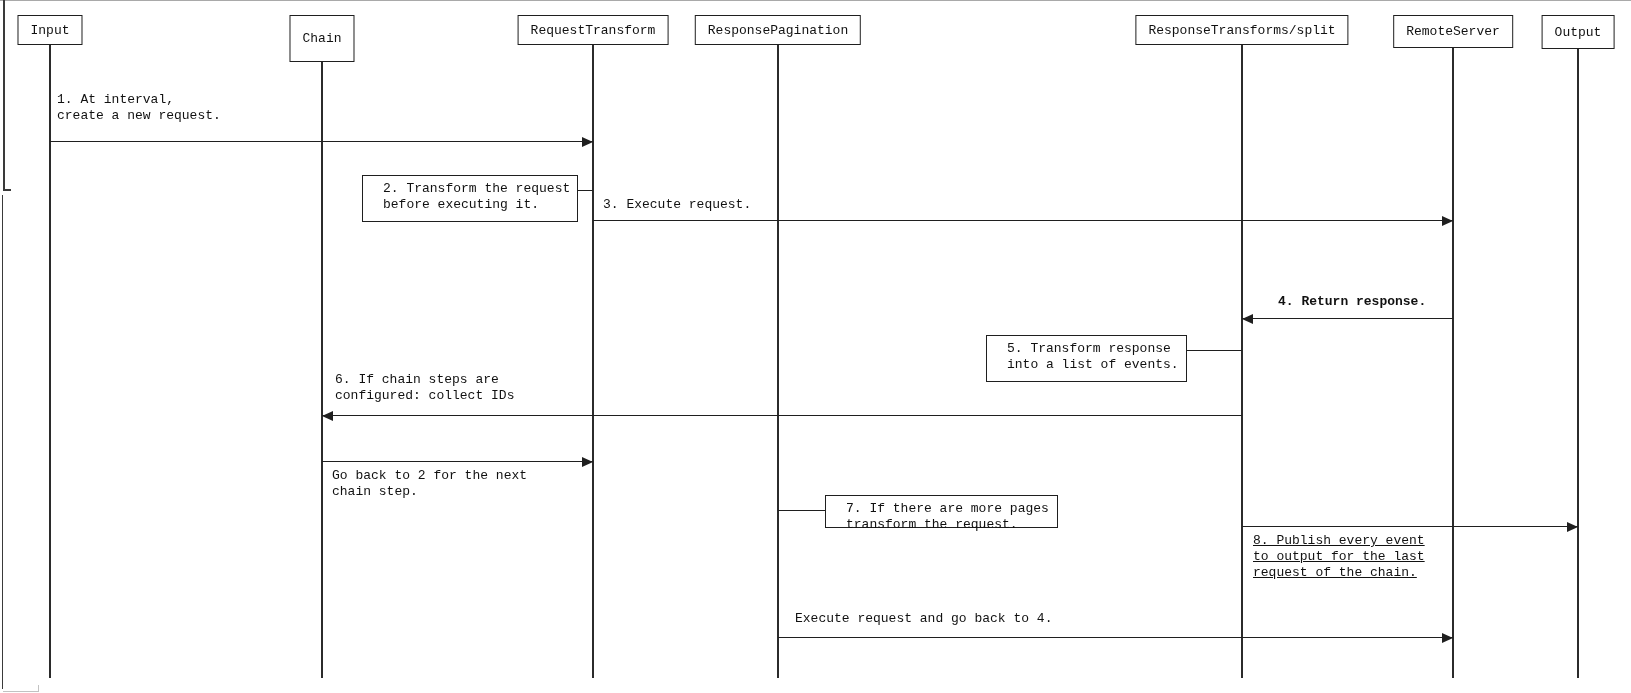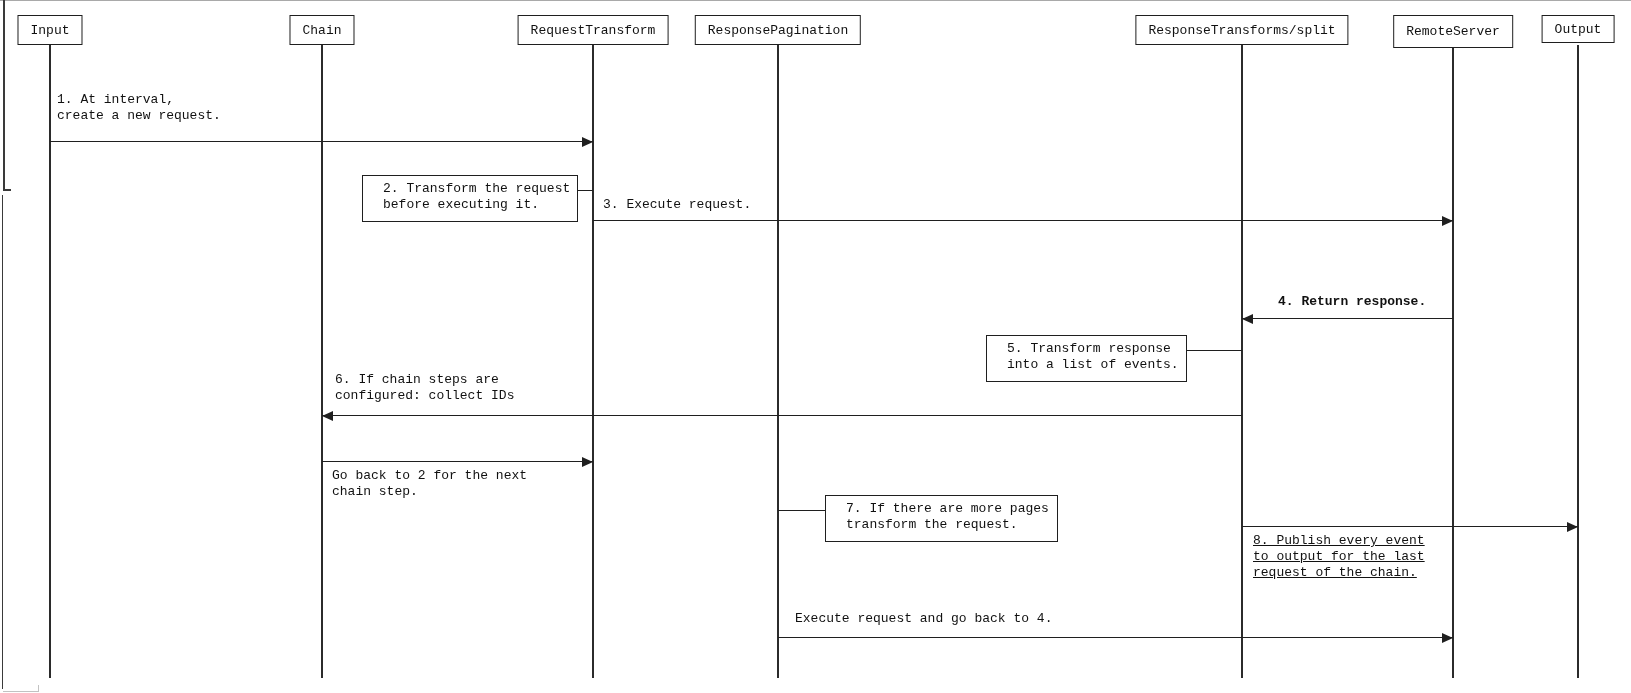--- a/index.html
+++ b/index.html
@@ -42,31 +42,31 @@
 
   <div class="edge" style="left:3px;top:0;width:1.5px;height:190px;"></div>
   <div class="edge" style="left:3px;top:189px;width:8px;height:1.5px;"></div>
   <div class="edge" style="left:2px;top:195px;width:1px;height:494px;"></div>
   <div class="edge-faint" style="left:3px;top:691px;width:36px;height:1px;"></div>
   <div class="edge-faint" style="left:38px;top:685px;width:1px;height:7px;"></div>
   <div id="dyn">
       <div class="lifeline" style="left: 49.25px; top: 45px; height: 633px;"></div>
       <div class="participant" style="left: 50px; top: 15px; height: 30px;"><span>Input</span></div>
       <div class="lifeline" style="left: 321.25px; top: 45px; height: 633px;"></div>
-      <div class="participant" style="left: 322px; top: 15px; height: 30px;"><span>Chain</span></div>
+      <div class="participant" style="left: 322px; top: 15px; height: 47px;"><span>Chain</span></div>
       <div class="lifeline" style="left: 592.25px; top: 45px; height: 633px;"></div>
       <div class="participant" style="left: 593px; top: 15px; height: 30px;"><span>RequestTransform</span></div>
       <div class="lifeline" style="left: 777.25px; top: 45px; height: 633px;"></div>
       <div class="participant" style="left: 778px; top: 15px; height: 30px;"><span>ResponsePagination</span></div>
       <div class="lifeline" style="left: 1241.25px; top: 45px; height: 633px;"></div>
       <div class="participant" style="left: 1242px; top: 15px; height: 30px;"><span>ResponseTransforms/split</span></div>
       <div class="lifeline" style="left: 1452.25px; top: 45px; height: 633px;"></div>
       <div class="participant" style="left: 1453px; top: 15px; height: 33px;"><span>RemoteServer</span></div>
       <div class="lifeline" style="left: 1577.25px; top: 45px; height: 633px;"></div>
-      <div class="participant" style="left: 1578px; top: 15px; height: 28px;"><span>Output</span></div>
+      <div class="participant" style="left: 1578px; top: 15px; height: 34px;"><span>Output</span></div>
       <div class="msg-line" style="left: 50px; top: 141.25px; width: 543px;"></div>
       <div class="arrow-head right" style="left: 582px; top: 137px;"></div>
       <div class="msg-line" style="left: 593px; top: 220.25px; width: 860px;"></div>
       <div class="arrow-head right" style="left: 1442px; top: 216px;"></div>
       <div class="msg-line" style="left: 1242px; top: 318.25px; width: 211px;"></div>
       <div class="arrow-head left" style="left: 1242px; top: 314px;"></div>
       <div class="msg-line" style="left: 322px; top: 415.25px; width: 920px;"></div>
       <div class="arrow-head left" style="left: 322px; top: 411px;"></div>
       <div class="msg-line" style="left: 322px; top: 461.25px; width: 271px;"></div>
       <div class="arrow-head right" style="left: 582px; top: 457px;"></div>
@@ -79,15 +79,15 @@
       <div class="free-label" style="left: 1278px; top: 294px; font-weight: bold;"><div>4. Return response.</div></div>
       <div class="free-label" style="left: 335px; top: 372px;"><div>6. If chain steps are</div><div>configured: collect IDs</div></div>
       <div class="free-label" style="left: 332px; top: 468px;"><div>Go back to 2 for the next</div><div>chain step.</div></div>
       <div class="free-label" style="left: 1253px; top: 533px; text-decoration: underline;"><div>8. Publish every event</div><div>to output for the last</div><div>request of the chain.</div></div>
       <div class="free-label" style="left: 795px; top: 611px;"><div>Execute request and go back to 4.</div></div>
       <div class="note-conn" style="left: 578px; top: 190.25px; width: 15px;"></div>
       <div class="note-box" style="left: 362px; top: 175px; width: 216px; height: 47px;"><div>2. Transform the request</div><div>before executing it.</div></div>
       <div class="note-conn" style="left: 1187px; top: 350.25px; width: 55px;"></div>
       <div class="note-box" style="left: 986px; top: 335px; width: 201px; height: 47px;"><div>5. Transform response</div><div>into a list of events.</div></div>
       <div class="note-conn" style="left: 778px; top: 510.25px; width: 47px;"></div>
-      <div class="note-box" style="left: 825px; top: 495px; width: 233px; height: 47px;"><div>7. If there are more pages</div><div>transform the request.</div></div>
+      <div class="note-box" style="left: 825px; top: 495px; width: 233px; height: 33px;"><div>7. If there are more pages</div><div>transform the request.</div></div>
     </div>
 </div>
 
 </body></html>

